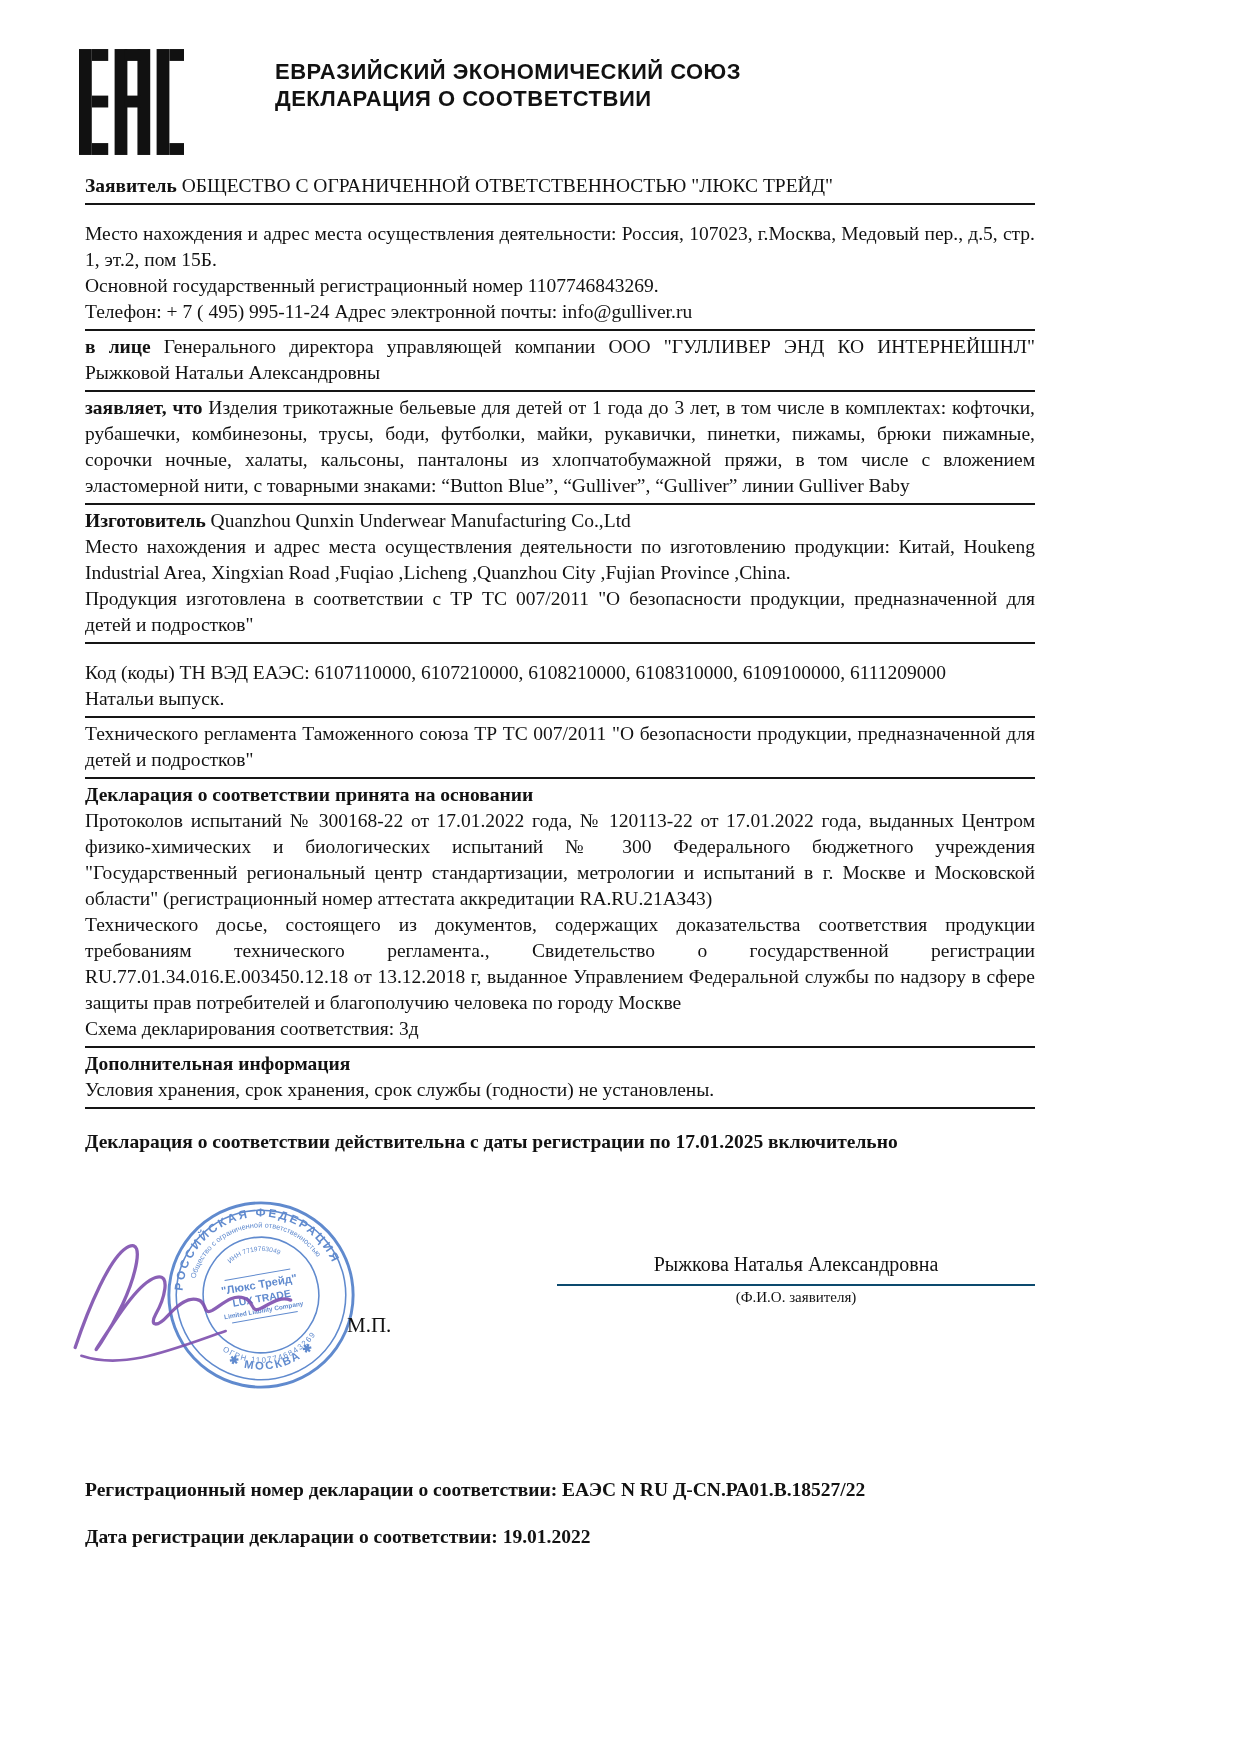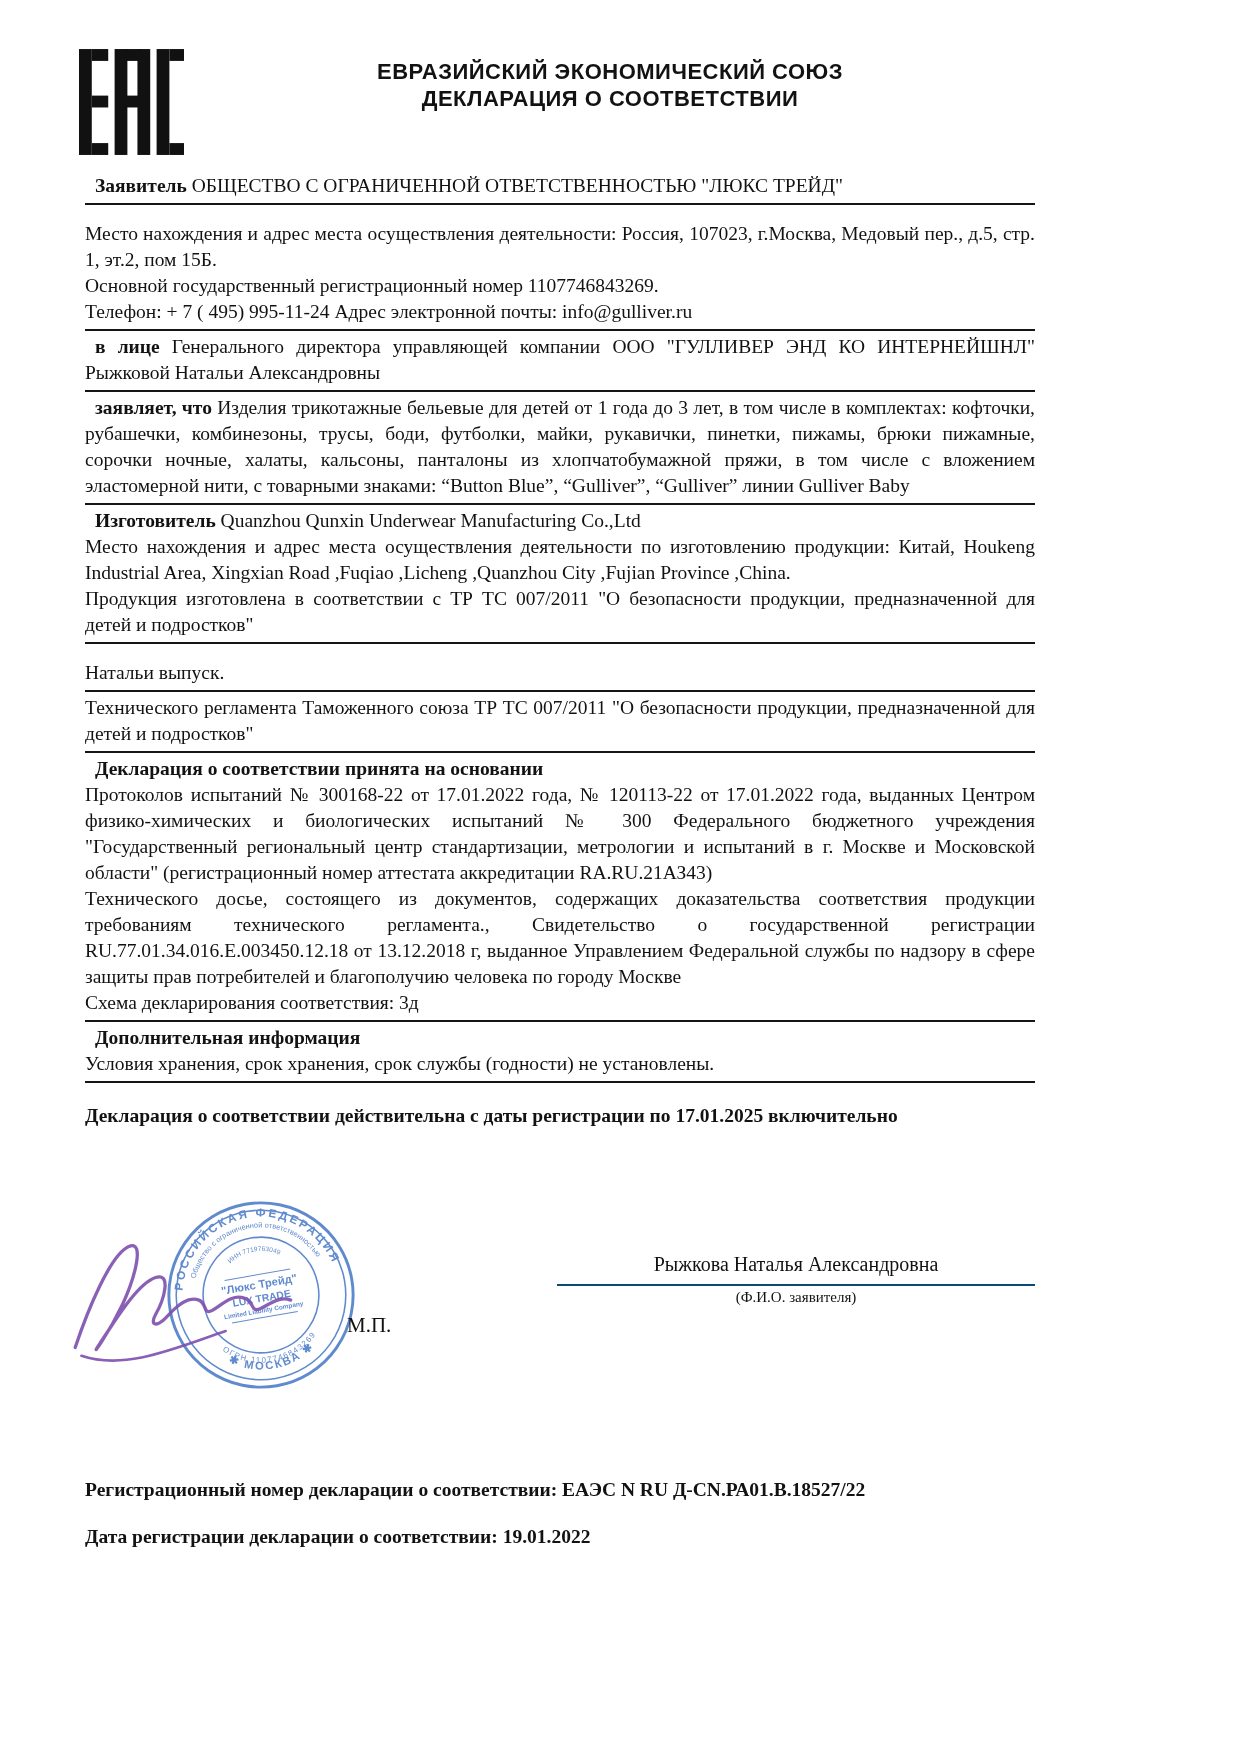--- a/index.html
+++ b/index.html
@@ -1,28 +1,28 @@
 <!DOCTYPE html>
 <html><head>
 <meta charset="utf-8">
 <style>
   html,body{margin:0;padding:0;background:#ffffff;}
   body{width:1240px;height:1755px;position:relative;font-family:"Liberation Serif",serif;color:#121212;}
   .doc{position:absolute;inset:0;padding:42px 205px 0 85px;box-sizing:border-box;}
   
   .doc-header{position:relative;height:128px;}
   .eac-logo{position:absolute;left:-6px;top:2px;width:105px;height:116px;}
-  .titles{margin-left:190px;width:670px;text-align:center;font-family:"Liberation Sans",sans-serif;
+  .titles{margin-left:190px;width:670px;font-family:"Liberation Sans",sans-serif;
           font-weight:bold;font-size:22px;line-height:27px;letter-spacing:.5px;padding-top:16px;}
   
   .sec{border-bottom:2.5px solid #151515;padding:3px 0 4px 0;}
   .sec.nolabel{padding-top:16px;}
   .sec p{margin:0;font-size:19.5px;line-height:26px;text-align:justify;}
   .sec p.nj{text-align:left;}
-  b.lbl{font-weight:bold;margin-left:10px;}
+  b.lbl{font-weight:bold;}
   .validity{font-weight:bold;font-size:19.5px;line-height:26px;}
   
   .sig-area{position:absolute;left:85px;top:1185px;width:950px;height:280px;}
   .stamp-wrap{position:absolute;left:78px;top:12px;width:196px;height:196px;transform:rotate(-10deg);opacity:.88;}
   .sig-svg{position:absolute;left:-16px;top:38px;width:268px;height:146px;}
   .mp{position:absolute;left:262px;top:88px;font-size:21px;margin-top:40px;}
   .fio-block{position:absolute;left:472px;top:68px;width:478px;text-align:center;}
   .fio-name{font-size:20px;padding-bottom:8px;border-bottom:2px solid #0c4a6e;}
   .fio-caption{font-size:15px;padding-top:3px;}
   
@@ -75,20 +75,21 @@
     <p><b class="lbl">заявляет, что</b> <span>Изделия трикотажные бельевые для детей от 1 года до 3 лет, в том числе в комплектах: кофточки, рубашечки, комбинезоны, трусы, боди, футболки, майки, рукавички, пинетки, пижамы, брюки пижамные, сорочки ночные, халаты, кальсоны, панталоны из хлопчатобумажной пряжи, в том числе с вложением эластомерной нити, с товарными знаками: “Button Blue”, “Gulliver”, “Gulliver” линии Gulliver Baby</span></p>
   </div>
 
   <div class="sec">
     <p class="nj"><b class="lbl">Изготовитель</b> <span>Quanzhou Qunxin Underwear Manufacturing Co.,Ltd</span></p>
     <p>Место нахождения и адрес места осуществления деятельности по изготовлению продукции: Китай, Houkeng Industrial Area, Xingxian Road ,Fuqiao ,Licheng ,Quanzhou City ,Fujian Province ,China.</p>
     <p>Продукция изготовлена в соответствии с ТР ТС 007/2011 "О безопасности продукции,  предназначенной для детей и подростков"</p>
   </div>
 
   <div class="sec nolabel">
+    <p class="nj">Код (коды) ТН ВЭД ЕАЭС: 6107110000, 6107210000, 6108210000, 6108310000, 6109100000, 6111209000</p>
     <p class="nj">Натальи выпуск.</p>
   </div>
 
   <div class="sec">
     <p>Технического регламента Таможенного союза ТР ТС 007/2011 "О безопасности продукции, предназначенной для детей и подростков"</p>
   </div>
 
   <div class="sec">
     <p class="nj"><b class="lbl">Декларация о соответствии принята на основании</b></p>
     <p>Протоколов испытаний № 300168-22 от 17.01.2022 года, № 120113-22 от 17.01.2022 года, выданных Центром физико-химических  и биологических  испытаний № 300 Федерального бюджетного учреждения "Государственный региональный центр стандартизации, метрологии и испытаний в г. Москве и Московской  области" (регистрационный номер аттестата аккредитации RA.RU.21АЗ43)</p>

